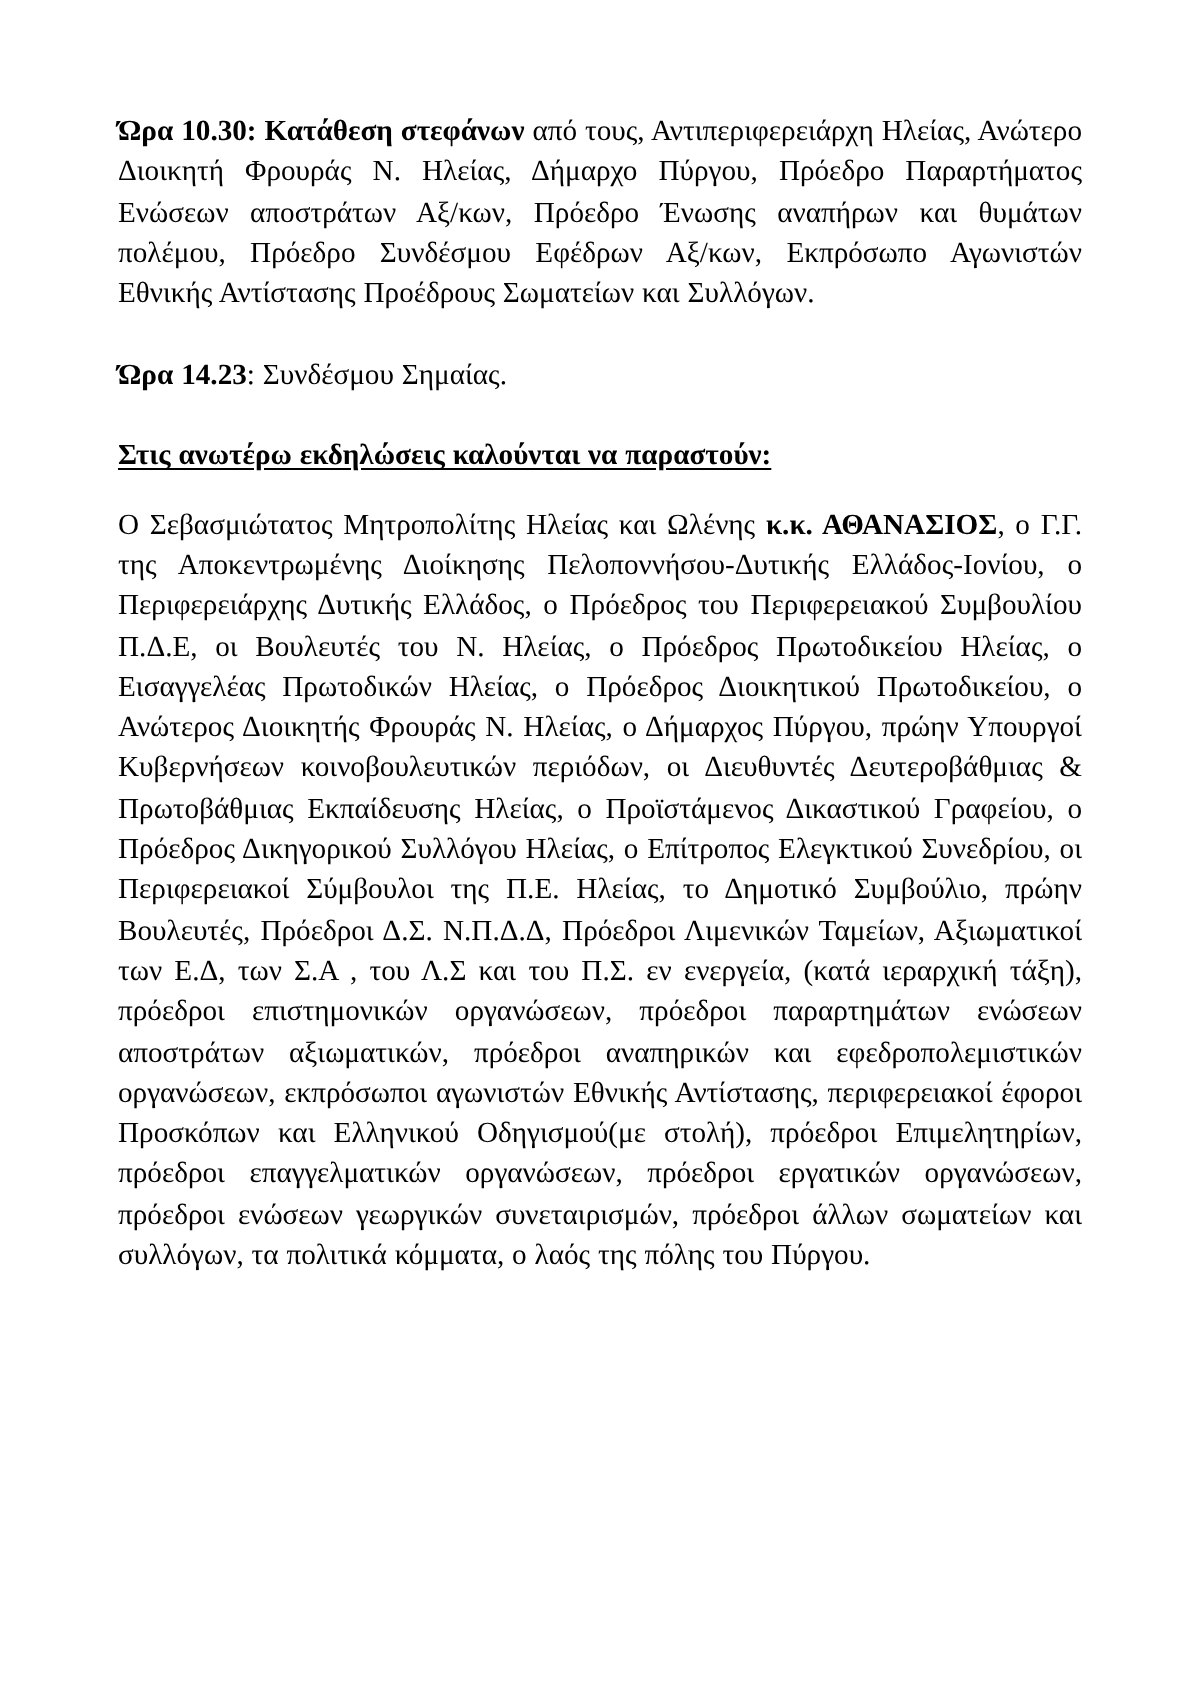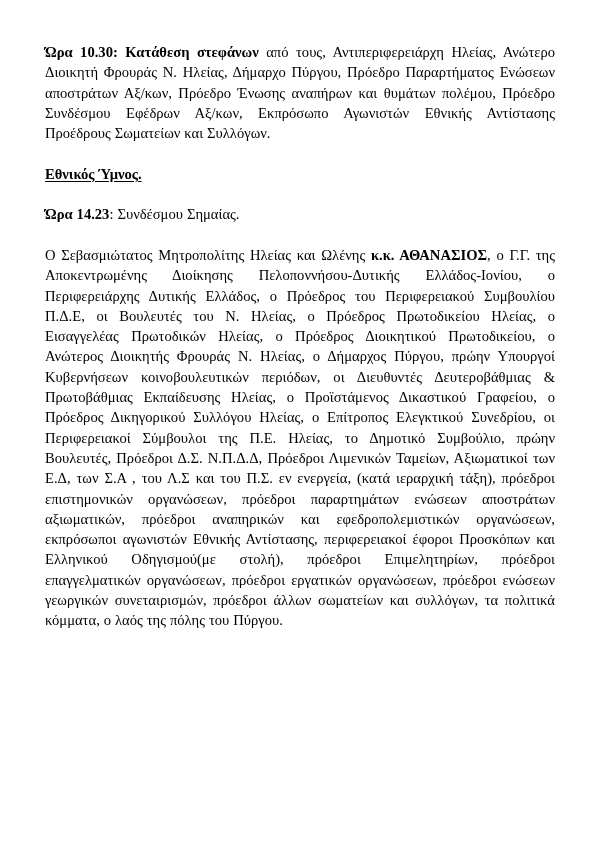--- a/index.html
+++ b/index.html
@@ -19,21 +19,21 @@
     width: 600px;
     height: 849px;
     background: #ffffff;
     box-sizing: border-box;
     padding: 42px 45px 20px 45px;
   }
   .doc-body {
     width: 510px;
   }
   p.para {
-    margin: 0;
+    margin: 14px;
     padding: 0;
     font-size: 14.6px;
     line-height: 20.3px;
     text-align: justify;
     text-justify: inter-word;
     word-spacing: 0.02em;
   }
   p.para + p.para {
     margin-top: 20.3px;
   }
@@ -58,22 +58,22 @@
 </style>
 </head>
 <body>
 
 <div class="page">
   <div class="doc-body">
 
     <p class="para"><span class="b">Ώρα 10.30: Κατάθεση στεφάνων</span><span> από τους, Αντιπεριφερειάρχη  Ηλείας, Ανώτερο Διοικητή Φρουράς  Ν. Ηλείας,  Δήμαρχο Πύργου,  Πρόεδρο Παραρτήματος Ενώσεων αποστράτων Αξ/κων, Πρόεδρο Ένωσης αναπήρων και θυμάτων πολέμου,  Πρόεδρο Συνδέσμου Εφέδρων Αξ/κων, Εκπρόσωπο Αγωνιστών Εθνικής Αντίστασης Προέδρους Σωματείων και Συλλόγων.</span></p>
 
 
-    <p class="para"><span class="bu">Εθνικός Ύμνος.</span></p>
 
     <p class="para"><span class="b">Ώρα 14.23</span><span>: Συνδέσμου Σημαίας.</span></p>
 
+    <p class="para tight"><span class="bu">Στις ανωτέρω εκδηλώσεις καλούνται να παραστούν:</span></p>
 
     <p class="para tight"><span>Ο Σεβασμιώτατος Μητροπολίτης Ηλείας και Ωλένης </span><span class="b">κ.κ. ΑΘΑΝΑΣΙΟΣ</span><span>, ο Γ.Γ. της Αποκεντρωμένης Διοίκησης Πελοποννήσου-Δυτικής Ελλάδος-Ιονίου, ο Περιφερειάρχης Δυτικής Ελλάδος, ο Πρόεδρος του Περιφερειακού Συμβουλίου Π.Δ.Ε, οι Βουλευτές του Ν. Ηλείας, ο Πρόεδρος Πρωτοδικείου Ηλείας, ο Εισαγγελέας Πρωτοδικών Ηλείας, ο Πρόεδρος Διοικητικού Πρωτοδικείου, ο Ανώτερος Διοικητής Φρουράς Ν. Ηλείας, ο Δήμαρχος Πύργου, πρώην Υπουργοί Κυβερνήσεων κοινοβουλευτικών περιόδων, οι Διευθυντές Δευτεροβάθμιας &amp; Πρωτοβάθμιας Εκπαίδευσης Ηλείας, ο Προϊστάμενος Δικαστικού Γραφείου, ο Πρόεδρος Δικηγορικού Συλλόγου Ηλείας, ο Επίτροπος Ελεγκτικού Συνεδρίου, οι Περιφερειακοί Σύμβουλοι της Π.Ε. Ηλείας, το Δημοτικό Συμβούλιο, πρώην Βουλευτές, Πρόεδροι Δ.Σ. Ν.Π.Δ.Δ, Πρόεδροι  Λιμενικών Ταμείων, Αξιωματικοί των Ε.Δ, των Σ.Α , του Λ.Σ   και του Π.Σ. εν ενεργεία, (κατά ιεραρχική τάξη), πρόεδροι επιστημονικών οργανώσεων, πρόεδροι παραρτημάτων ενώσεων αποστράτων αξιωματικών, πρόεδροι αναπηρικών και εφεδροπολεμιστικών οργανώσεων, εκπρόσωποι αγωνιστών Εθνικής Αντίστασης, περιφερειακοί έφοροι Προσκόπων και Ελληνικού Οδηγισμού(με στολή), πρόεδροι Επιμελητηρίων, πρόεδροι επαγγελματικών οργανώσεων, πρόεδροι εργατικών οργανώσεων, πρόεδροι ενώσεων γεωργικών συνεταιρισμών, πρόεδροι άλλων σωματείων και συλλόγων, τα πολιτικά κόμματα, ο λαός της πόλης του Πύργου.</span></p>
 
 
   </div>
 </div>
 
 </body></html>

